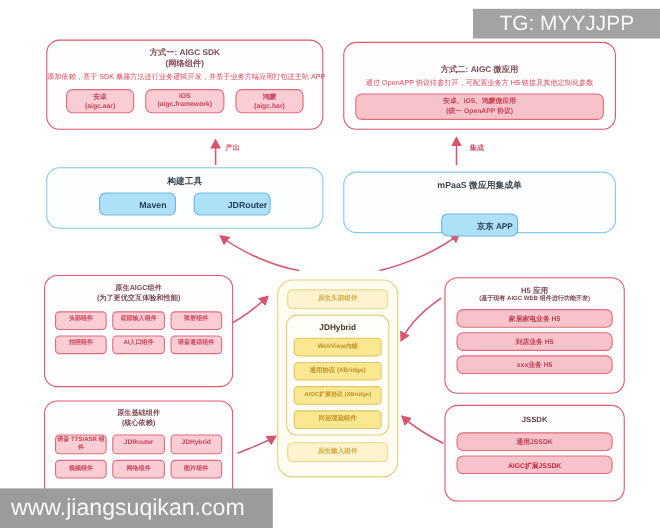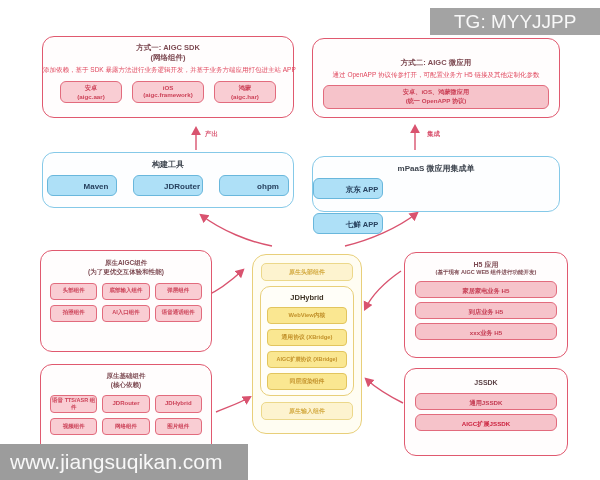--- a/index.html
+++ b/index.html
@@ -130,29 +130,27 @@
 </div>
 
 <span class="arrow-label" style="left:205px; top:130px;">产出</span>
 <span class="arrow-label" style="left:427px; top:130px;">集成</span>
 
 <div class="box-blue" style="left:42px; top:152px; width:252px; height:56px;">
   <div class="sec-title-blue" style="margin-top:6px;">构建工具</div>
   <div class="row-c" style="gap:16px; margin-top:5px;">
     <div class="pill-blue">Maven</div>
     <div class="pill-blue">JDRouter</div>
-    <div class="pill-blue">ohpm</div>
   </div>
 </div>
 
 <div class="box-blue" style="left:312px; top:156px; width:248px; height:56px;">
   <div class="sec-title-blue" style="margin-top:6px;">mPaaS 微应用集成单</div>
-  <div class="row-c" style="margin-top:4px;flex-direction:column;">
+  <div class="row-c" style="margin-top:20px;">
     <div class="pill-blue" style="font-size:7.5px;">京东 APP</div>
-    <div class="pill-blue" style="font-size:7.5px;">七鲜 APP</div>
   </div>
 </div>
 
 <div class="box-red" style="left:40px; top:250px; width:172px; height:102px;">
   <div class="sec-title-sm" style="margin-top:8px;">原生AIGC组件</div>
   <div class="sec-title-sm">(为了更优交互体验和性能)</div>
   <div class="grid3">
     <div class="cell-pink">头部组件</div>
     <div class="cell-pink">底部输入组件</div>
     <div class="cell-pink">弹层组件</div>

